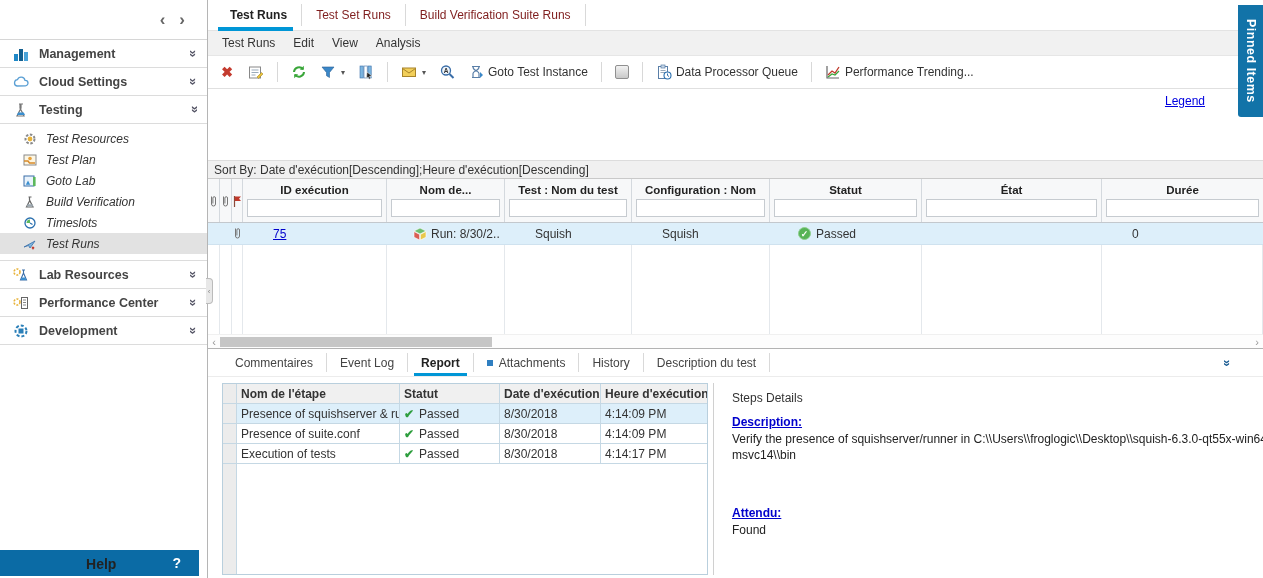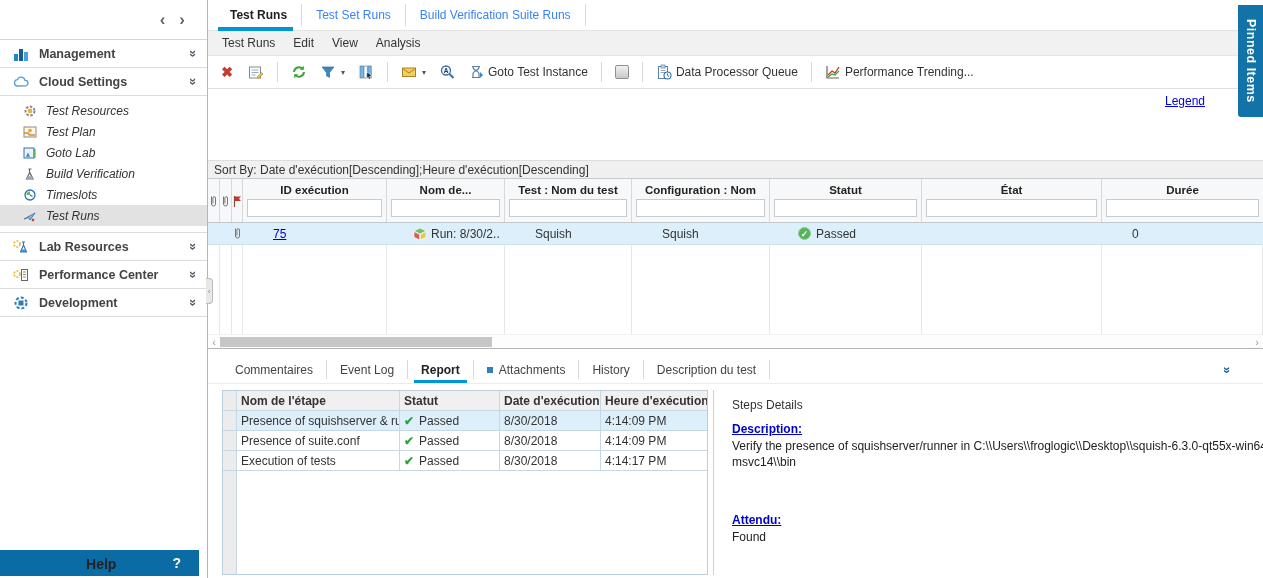--- a/index.html
+++ b/index.html
@@ -25,21 +25,21 @@
   .side-fill { flex:1; }
   .help-bar { height:26px; margin:0 8px 2px 0; background:#0b6ba5; color:#fff; display:flex; align-items:center; padding:0 18px 0 30px; }
   .help-bar .h-label { font-weight:bold; font-size:14px; flex:1; }
   .help-bar .h-q { font-weight:bold; font-size:14px; }
   .splitter { position:absolute; right:-6px; top:278px; width:7px; height:26px; background:#e8e8e8; border:1px solid #bbb; border-left:none; border-radius:0 4px 4px 0; font-size:8px; color:#888; display:flex; align-items:center; justify-content:center; z-index:5; }
 
   
   .main { flex:1; display:flex; flex-direction:column; position:relative; min-width:0; }
 
   .tabbar { height:31px; display:flex; align-items:stretch; background:#fff; border-bottom:1px solid #e3e3e3; padding-left:8px; }
-  .ttab { display:flex; align-items:center; padding:0 14px; color:#3b82f6; cursor:pointer; position:relative; border-right:1px solid #d9d9d9; margin:4px 0; }
+  .ttab { display:flex; align-items:center; padding:0 14px; color:#7f1d1d; cursor:pointer; position:relative; border-right:1px solid #d9d9d9; margin:4px 0; }
   .ttab:last-child { border-right:1px solid #d9d9d9; }
   .ttab.active { font-weight:bold; color:#222; }
   .ttab.active::after { content:""; position:absolute; left:2px; right:8px; bottom:-5px; height:4px; background:#0096d6; }
 
   .menubar { height:25px; background:#f1f1f1; display:flex; align-items:center; padding-left:14px; gap:18px; border-bottom:1px solid #e6e6e6; }
   .menu-item { color:#333; cursor:pointer; }
 
   .toolbar { height:33px; background:#fff; border-bottom:1px solid #e0e0e0; display:flex; align-items:center; padding-left:8px; gap:7px; }
   .tbtn { display:flex; align-items:center; gap:4px; padding:2px 3px; cursor:pointer; color:#333; }
   .tsep { width:1px; height:20px; background:#d8d8d8; margin:0 3px; }
@@ -77,21 +77,21 @@
   .pass-circle { width:13px; height:13px; border-radius:50%; background:#57b357; border:1px solid #8ecf8e; color:#fff; font-size:9px; font-weight:bold; display:flex; align-items:center; justify-content:center; }
   .grid-empty { height:89px; }
   .grid-empty .gc { border-right:1px solid #e4e8ec; height:100%; }
   .hscroll { height:14px; display:flex; align-items:center; background:#fdfdfd; border-top:1px solid #f0f0f0; }
   .hs-arrow { width:12px; color:#999; font-size:11px; display:flex; align-items:center; justify-content:center; cursor:pointer; }
   .hs-track { flex:1; height:10px; position:relative; }
   .hs-thumb { position:absolute; left:0; top:0; width:272px; height:10px; background:#c6c6c6; cursor:grab; }
   .grid-bottom-line { height:1px; background:#b3b3b3; }
 
   
-  .btabs { height:28px; display:flex; align-items:stretch; padding-left:14px; background:#fff; position:relative; border-bottom:1px solid #ececec;margin-top:7px; }
+  .btabs { height:28px; display:flex; align-items:stretch; padding-left:14px; background:#fff; position:relative; border-bottom:1px solid #ececec; }
   .btab { display:flex; align-items:center; gap:6px; padding:0 13px; color:#444; cursor:pointer; border-right:1px solid #d9d9d9; margin:4px 0; position:relative; }
   .btab.active { font-weight:bold; color:#222; }
   .btab.active::after { content:""; position:absolute; left:6px; right:6px; bottom:-4px; height:3px; background:#0096d6; }
   .bullet { width:6px; height:6px; background:#2f7fc1; display:inline-block; }
   .btabs-collapse { position:absolute; right:32px; top:7px; color:#1d5e94; font-size:12px; font-weight:bold; transform:rotate(90deg); cursor:pointer; }
 
   
   .bpanel { flex:1; display:flex; padding:6px 0 3px 14px; min-height:0; }
   .steps-table { width:486px; border:1px solid #b9cfdd; display:flex; flex-direction:column; background:#fff; }
   .st-row { display:flex; height:20px; align-items:stretch; border-bottom:1px solid #c5d8e4; }
@@ -137,20 +137,30 @@
     </div>
     <div class="side-section">
       <span class="s-icon">
         <svg width="18" height="16">
             <path d="M5 12 a3.2 3.2 0 0 1 0.4-6.3 a4 4 0 0 1 7.6 0.6 a2.8 2.8 0 0 1 0.4 5.6 z" fill="#fff" stroke="#5a9fd4" stroke-width="1.3"></path>
           </svg>
       </span>
       <span class="s-label">Cloud Settings</span>
       <span class="chev down">»</span>
     </div>
+    <div class="side-section">
+      <span class="s-icon">
+        <svg width="18" height="16">
+            <path d="M7 2 h4 M8 2 v4 l4 8 h-7 l4-8 v-4" fill="none" stroke="#777" stroke-width="1.2"></path>
+            <path d="M6.2 10.5 h5.6 l1.2 2.5 h-8 z" fill="#3a8fd0"></path>
+          </svg>
+      </span>
+      <span class="s-label">Testing</span>
+      <span class="chev up">«</span>
+    </div>
 
     <div class="side-items">
       <div class="side-item">
         <span class="i-icon">
           <svg width="16" height="14">
               <circle cx="8" cy="7" r="4.5" fill="none" stroke="#8a8a8a" stroke-width="2" stroke-dasharray="2.5 1.6"></circle>
               <circle cx="8" cy="7" r="2.4" fill="#e8b33a"></circle>
             </svg>
         </span>
         <span class="i-label">Test Resources</span>

